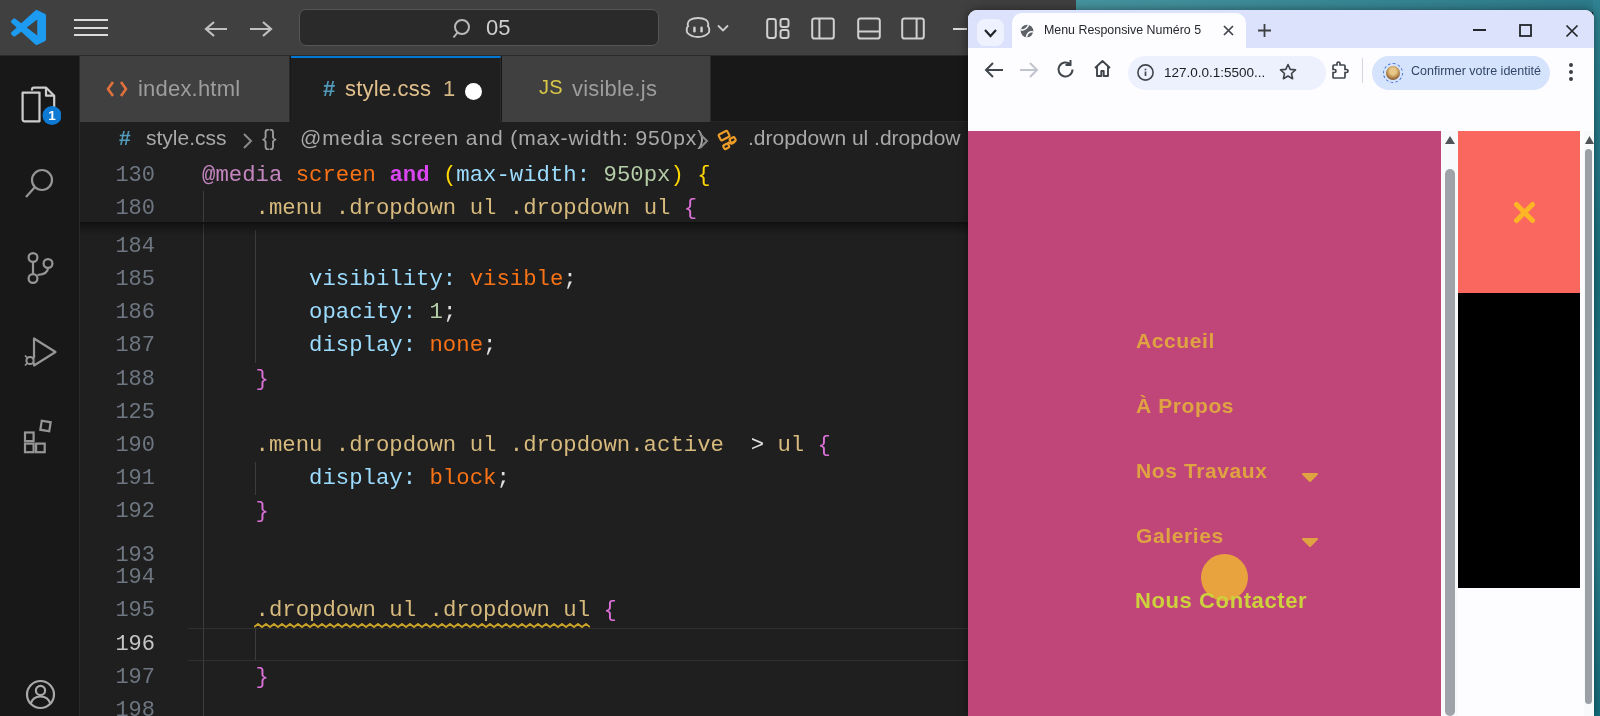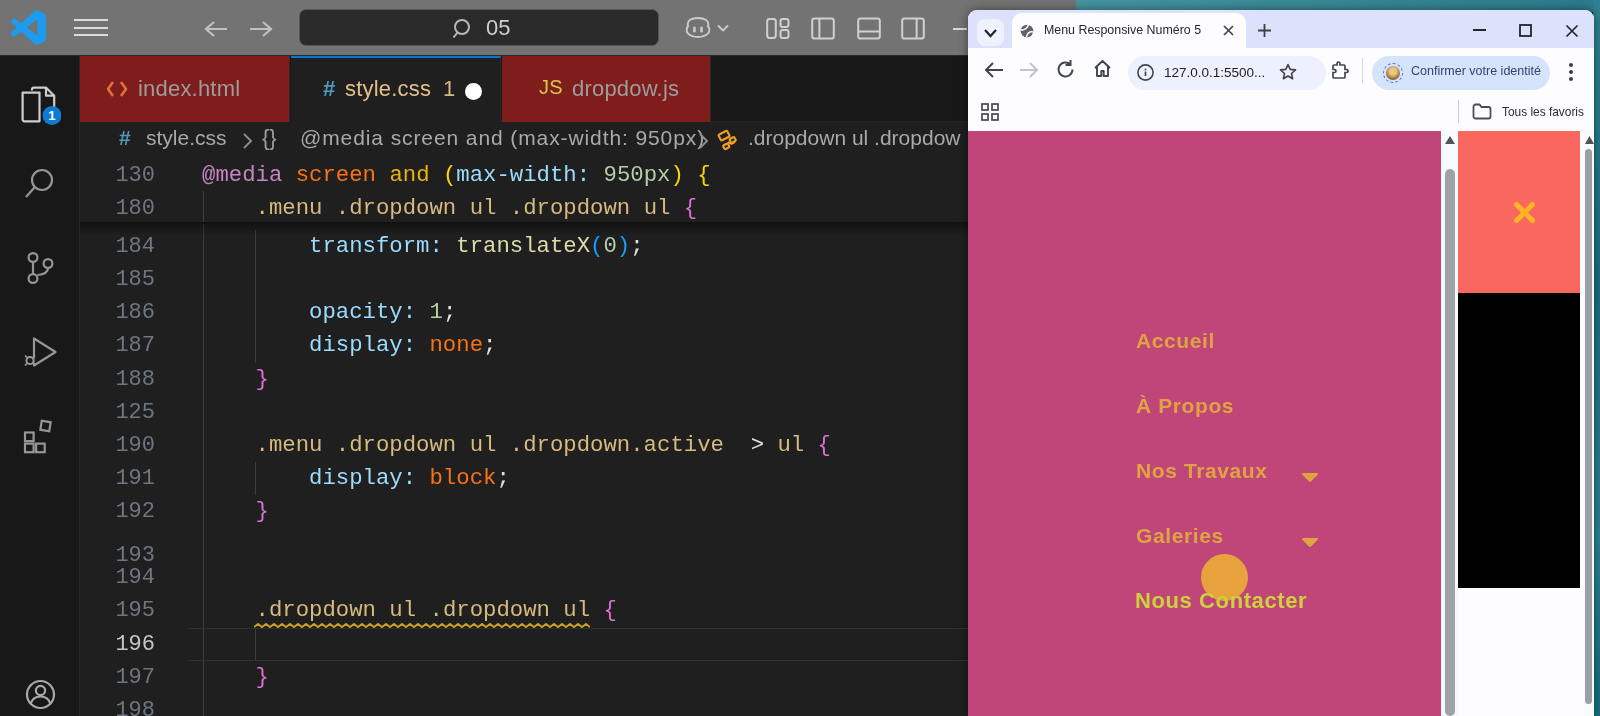--- a/index.html
+++ b/index.html
@@ -1,23 +1,23 @@
 <!DOCTYPE html>
 <html><head><meta charset="utf-8">
 <style>
 *{margin:0;padding:0;box-sizing:border-box}
 html,body{width:1600px;height:716px;overflow:hidden;background:#1f1f1f;font-family:"Liberation Sans",sans-serif}
 #stage{position:relative;width:1600px;height:716px;overflow:hidden}
 .abs{position:absolute}
 svg{display:block}
 
-#titlebar{position:absolute;left:0;top:0;width:1272px;height:56px;background:#737373;border-bottom:1px solid #2a2a2a}
+#titlebar{position:absolute;left:0;top:0;width:1272px;height:56px;background:#404040;border-bottom:1px solid #2a2a2a}
 #actbar{position:absolute;left:0;top:56px;width:80px;height:660px;background:#181818;border-right:1px solid #2a2a2a}
 #tabbar{position:absolute;left:80px;top:56px;width:1520px;height:66px;background:#181818;border-bottom:1px solid #252526}
-.tab{position:absolute;top:0;height:66px;background:#7f1d1d;border-right:1px solid #2b2b2b}
+.tab{position:absolute;top:0;height:66px;background:#404040;border-right:1px solid #2b2b2b}
 .tab.active{background:#1f1f1f;border-top:2px solid #0078d4}
 .tablbl{position:absolute;top:20px;font-size:22px;color:#9d9d9d;letter-spacing:.2px}
 #crumbs{position:absolute;left:80px;top:123px;width:1520px;height:35px;background:#1f1f1f;color:#a9a9a9;font-size:21px}
 #editor{position:absolute;left:80px;top:158px;width:1520px;height:558px;background:#1f1f1f}
 .gut{position:absolute;left:0;width:75px;height:33.13px;line-height:33.13px;text-align:right;color:#6e7681;font-family:"Liberation Mono",monospace;font-size:22px}
 .gut.on{color:#c6c6c6}
 .cl{position:absolute;left:122px;height:33.13px;line-height:33.13px;white-space:pre;font-family:"Liberation Mono",monospace;font-size:22.3px;color:#d4d4d4}
 .cl i{font-style:normal}
 .at{color:#c586c0}.sc{color:#f97316}.wh{color:#e0e0e0}.p1{color:#ffd700}.p2{color:#da70d6}.p3{color:#179fff}
 .pr{color:#9cdcfe}.se{color:#d7ba7d}.fn{color:#dcdcaa}.nu{color:#b5cea8}
@@ -129,21 +129,21 @@
     <div class="tablbl" style="left:58px">index.html</div>
   </div>
   <div class="tab active" style="left:211px;width:210px">
     <div class="tablbl" style="left:32px;top:18px;color:#519aba;font-weight:bold">#</div>
     <div class="tablbl" style="left:54px;top:18px;color:#e2c08d">style.css</div>
     <div class="tablbl" style="left:152px;top:18px;color:#d5b785">1</div>
     <div class="abs" style="left:174px;top:25px;width:17px;height:17px;border-radius:50%;background:#fff"></div>
   </div>
   <div class="tab" style="left:422px;width:209px">
     <div class="tablbl" style="left:37px;font-weight:normal;color:#d9c748;font-size:20px">JS</div>
-    <div class="tablbl" style="left:70px">dropdow.js</div>
+    <div class="tablbl" style="left:70px">visible.js</div>
   </div>
 </div>
 
 <div id="crumbs">
   <div class="abs" style="left:39px;top:3px;color:#519aba;font-weight:bold">#</div>
   <div class="abs" style="left:66px;top:3px">style.css</div>
   <svg class="abs" style="left:160px;top:9px" width="14" height="18" viewBox="0 0 14 18">
         <path d="M4 2l7 7-7 7" stroke="#8a8a8a" stroke-width="2" fill="none"></path>
       </svg>
   <div class="abs" style="left:182px;top:2px;color:#9d9d9d;font-size:22px">{}</div>
@@ -166,26 +166,26 @@
   <div style="position:absolute;left:0;top:0;width:1520px;height:716px;overflow:hidden">
 
     <div class="iguide" style="left:122.5px;top:33px;height:33px"></div>
     <div class="iguide" style="left:122.5px;top:66px;height:492px"></div>
     <div class="iguide" style="left:174.7px;top:72px;height:133px"></div>
     <div class="iguide" style="left:174.7px;top:303.7px;height:33.1px"></div>
     <div class="iguide" style="left:174.7px;top:469.5px;height:33.1px"></div>
 
     <div class="abs" style="left:108px;top:469.5px;width:1330px;height:33.1px;border-top:1px solid #303031;border-bottom:1px solid #303031"></div>
 <div class="gut" style="top:1.0px">130</div>
-<div class="cl" style="top:1.0px"><i class="at">@media</i> <i class="sc">screen</i> <i class="wh" style="font-weight:normal;color:#eab308">and</i> <i class="p1">(</i><i class="pr">max-width:</i> <i class="nu">950px</i><i class="p1">)</i> <i class="p1">{</i></div>
+<div class="cl" style="top:1.0px"><i class="at">@media</i> <i class="sc">screen</i> <i class="wh" style="font-weight:bold;color:#d946ef">and</i> <i class="p1">(</i><i class="pr">max-width:</i> <i class="nu">950px</i><i class="p1">)</i> <i class="p1">{</i></div>
 <div class="gut" style="top:34.1px">180</div>
 <div class="cl" style="top:34.1px">    <i class="se">.menu</i> <i class="se">.dropdown</i> <i class="se">ul</i> <i class="se">.dropdown</i> <i class="se">ul</i> <i class="p2">{</i></div>
 <div class="gut" style="top:72.0px">184</div>
-<div class="cl" style="top:72.0px">        <i class="pr">transform:</i> <i class="fn">translateX</i><i class="p3">(</i><i class="nu">0</i><i class="p3">)</i><i class="wh">;</i></div>
 <div class="gut" style="top:105.1px">185</div>
+<div class="cl" style="top:105.1px">        <i class="pr">visibility:</i> <i class="sc">visible</i><i class="wh">;</i></div>
 <div class="gut" style="top:138.3px">186</div>
 <div class="cl" style="top:138.3px">        <i class="pr">opacity:</i> <i class="nu">1</i><i class="wh">;</i></div>
 <div class="gut" style="top:171.4px">187</div>
 <div class="cl" style="top:171.4px">        <i class="pr">display:</i> <i class="sc">none</i><i class="wh">;</i></div>
 <div class="gut" style="top:204.5px">188</div>
 <div class="cl" style="top:204.5px">    <i class="p2">}</i></div>
 <div class="gut" style="top:237.7px">125</div>
 <div class="gut" style="top:270.8px">190</div>
 <div class="cl" style="top:270.8px">    <i class="se">.menu</i> <i class="se">.dropdown</i> <i class="se">ul</i> <i class="se">.dropdown.active</i>  <i class="wh">&gt;</i> <i class="se">ul</i> <i class="p2">{</i></div>
 <div class="gut" style="top:303.9px">191</div>
@@ -266,35 +266,20 @@
           <path d="M7 2.5c0-.8.7-1.5 1.5-1.5S10 1.7 10 2.5V4h4a1 1 0 0 1 1 1v3.5h1.5c.8 0 1.5.7 1.5 1.5s-.7 1.5-1.5 1.5H15V16a1 1 0 0 1-1 1H4a1 1 0 0 1-1-1v-4.5h1.5c.8 0 1.5-.7 1.5-1.5S5.3 8.5 4.5 8.5H3V5a1 1 0 0 1 1-1h3V2.5Z" stroke="#41464c" stroke-width="1.7" fill="none"></path>
         </svg>
     <div class="abs" style="left:394px;top:10px;width:1px;height:25px;background:#d4d7e0"></div>
     <div class="chip" style="left:404px;top:8px;width:178px;height:34px;background:#d6e3fc"></div>
     <div class="abs" style="left:415px;top:15px;width:20px;height:20px;border-radius:50%;border:1.6px dashed #3b6fd4"></div>
     <div class="abs" style="left:418px;top:18px;width:14px;height:14px;border-radius:50%;background:radial-gradient(circle at 50% 38%,#e8c888 0 28%,#caa05f 46%,#8d6038 72%,#6b4526)"></div>
     <div class="abs" style="left:443px;top:16px;font-size:12.5px;color:#334668;white-space:nowrap">Confirmer votre identité</div>
     <div class="abs" style="left:601px;top:15px;width:4px;height:4px;border-radius:50%;background:#3a3f45;box-shadow:0 7px 0 #3a3f45,0 14px 0 #3a3f45"></div>
   </div>
 
-  <div id="bbookmarks">
-    <svg class="abs" style="left:13px;top:11px" width="18" height="18" viewBox="0 0 18 18">
-          <g stroke="#45494e" stroke-width="1.7" fill="none">
-            <rect x="1" y="1" width="6" height="6"></rect>
-            <rect x="11" y="1" width="6" height="6"></rect>
-            <rect x="1" y="11" width="6" height="6"></rect>
-            <rect x="11" y="11" width="6" height="6"></rect>
-          </g>
-        </svg>
-    <div class="abs" style="left:490px;top:8px;width:1px;height:23px;background:#c9cdd8"></div>
-    <svg class="abs" style="left:504px;top:11px" width="20" height="17" viewBox="0 0 20 17">
-          <path d="M1.5 3.5c0-1.1.9-2 2-2h4l2 2.5h7c1.1 0 2 .9 2 2v7.5c0 1.1-.9 2-2 2h-13c-1.1 0-2-.9-2-2V3.5Z" stroke="#4a4e54" stroke-width="1.8" fill="none"></path>
-        </svg>
-    <div class="abs" style="left:534px;top:13px;font-size:11.9px;color:#2a2c30;white-space:nowrap">Tous les favoris</div>
-  </div>
 
   <div id="bcontent">
     <div class="abs" style="left:0;top:0;width:473px;height:585px;background:#c0467a"></div>
 
     <div class="abs" style="left:168px;top:198px;font-size:21px;font-weight:bold;letter-spacing:.6px;color:#dfa342">Accueil</div>
     <div class="abs" style="left:168px;top:263px;font-size:21px;font-weight:bold;letter-spacing:.6px;color:#dfa342">À Propos</div>
     <div class="abs" style="left:168px;top:328px;font-size:21px;font-weight:bold;letter-spacing:.6px;color:#dfa342">Nos Travaux</div>
     <div class="abs" style="left:168px;top:393px;font-size:21px;font-weight:bold;letter-spacing:.6px;color:#dfa342">Galeries</div>
     <svg class="abs" style="left:333px;top:341px" width="18" height="11" viewBox="0 0 18 11">
           <path d="M2 2l7 7 7-7Z" fill="#dfa342" stroke="#dfa342" stroke-width="2" stroke-linejoin="round"></path>

